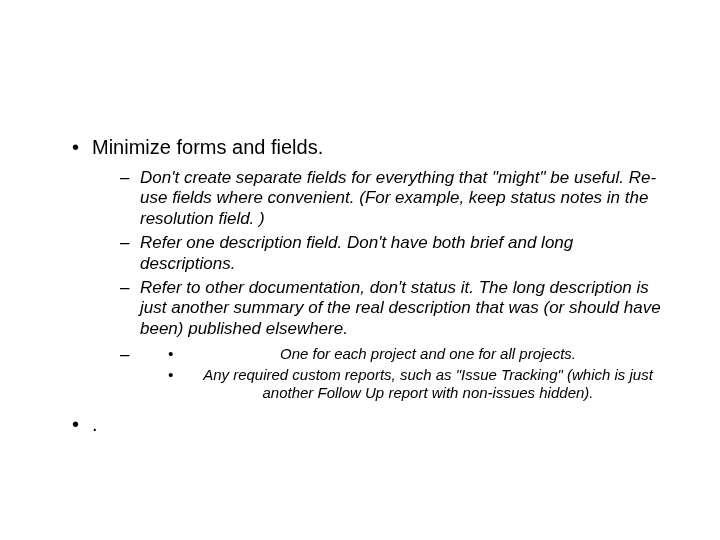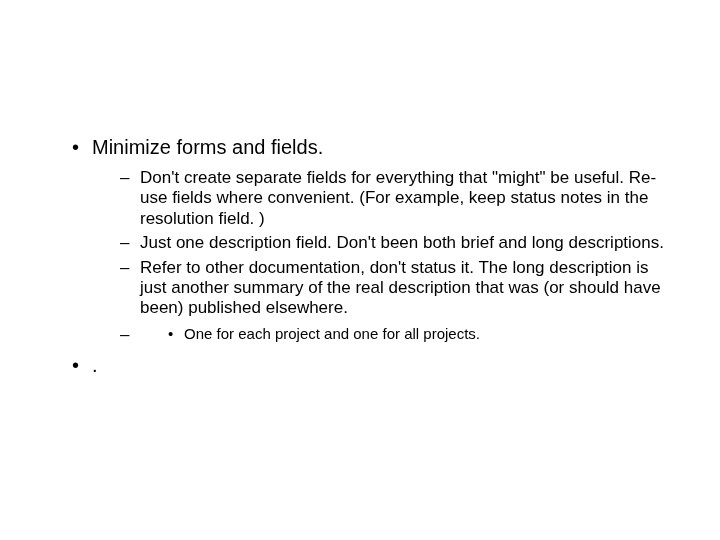--- a/index.html
+++ b/index.html
@@ -33,20 +33,21 @@
     content: "•";
     position: absolute;
     left: 0;
     top: 0;
     font-size: 20px;
   }
   ul.level2 {
     margin: 8px 0 0 0;
     padding: 0 0 0 28px;
     list-style: none;
+    font-style: italic;
   }
   ul.level2 > li {
     position: relative;
     font-size: 17px;
     line-height: 1.2;
     padding-left: 20px;
     margin: 0 0 4px 0;
   }
   ul.level2 > li::before {
     content: "–";
@@ -58,20 +59,21 @@
     margin: 6px 0 0 0;
     padding: 0 0 0 28px;
     list-style: none;
   }
   ul.level3 > li {
     position: relative;
     font-size: 15px;
     line-height: 1.2;
     padding-left: 16px;
     margin: 0 0 3px 0;
+    text-align: center;
   }
   ul.level3 > li::before {
     content: "•";
     position: absolute;
     left: 0;
     top: 0;
     font-size: 15px;
   }
 </style>
 </head>
@@ -79,29 +81,32 @@
 
 <div class="slide">
   <ul class="level1">
     <li>
       <span>Minimize forms and fields.</span>
       <ul class="level2">
         <li>
           <span>Don't create separate fields for everything that "might" be useful. Re-use fields where convenient. (For example, keep status notes in the resolution field. )</span>
         </li>
         <li>
-          <span>Just one description field. Don't been both brief and long descriptions.</span>
+          <span>Refer one description field. Don't have both brief and long descriptions.</span>
         </li>
         <li>
           <span>Refer to other documentation, don't status it. The long description is just another summary of the real description that was (or should have been) published elsewhere.</span>
         </li>
         <li>
           <ul class="level3">
             <li>
               <span>One for each project and one for all projects.</span>
+            </li>
+            <li>
+              <span>Any required custom reports, such as "Issue Tracking" (which is just another Follow Up report with non-issues hidden).</span>
             </li>
           </ul>
         </li>
       </ul>
     </li>
     <li>
       <span>.</span>
     </li>
   </ul>
 </div>

